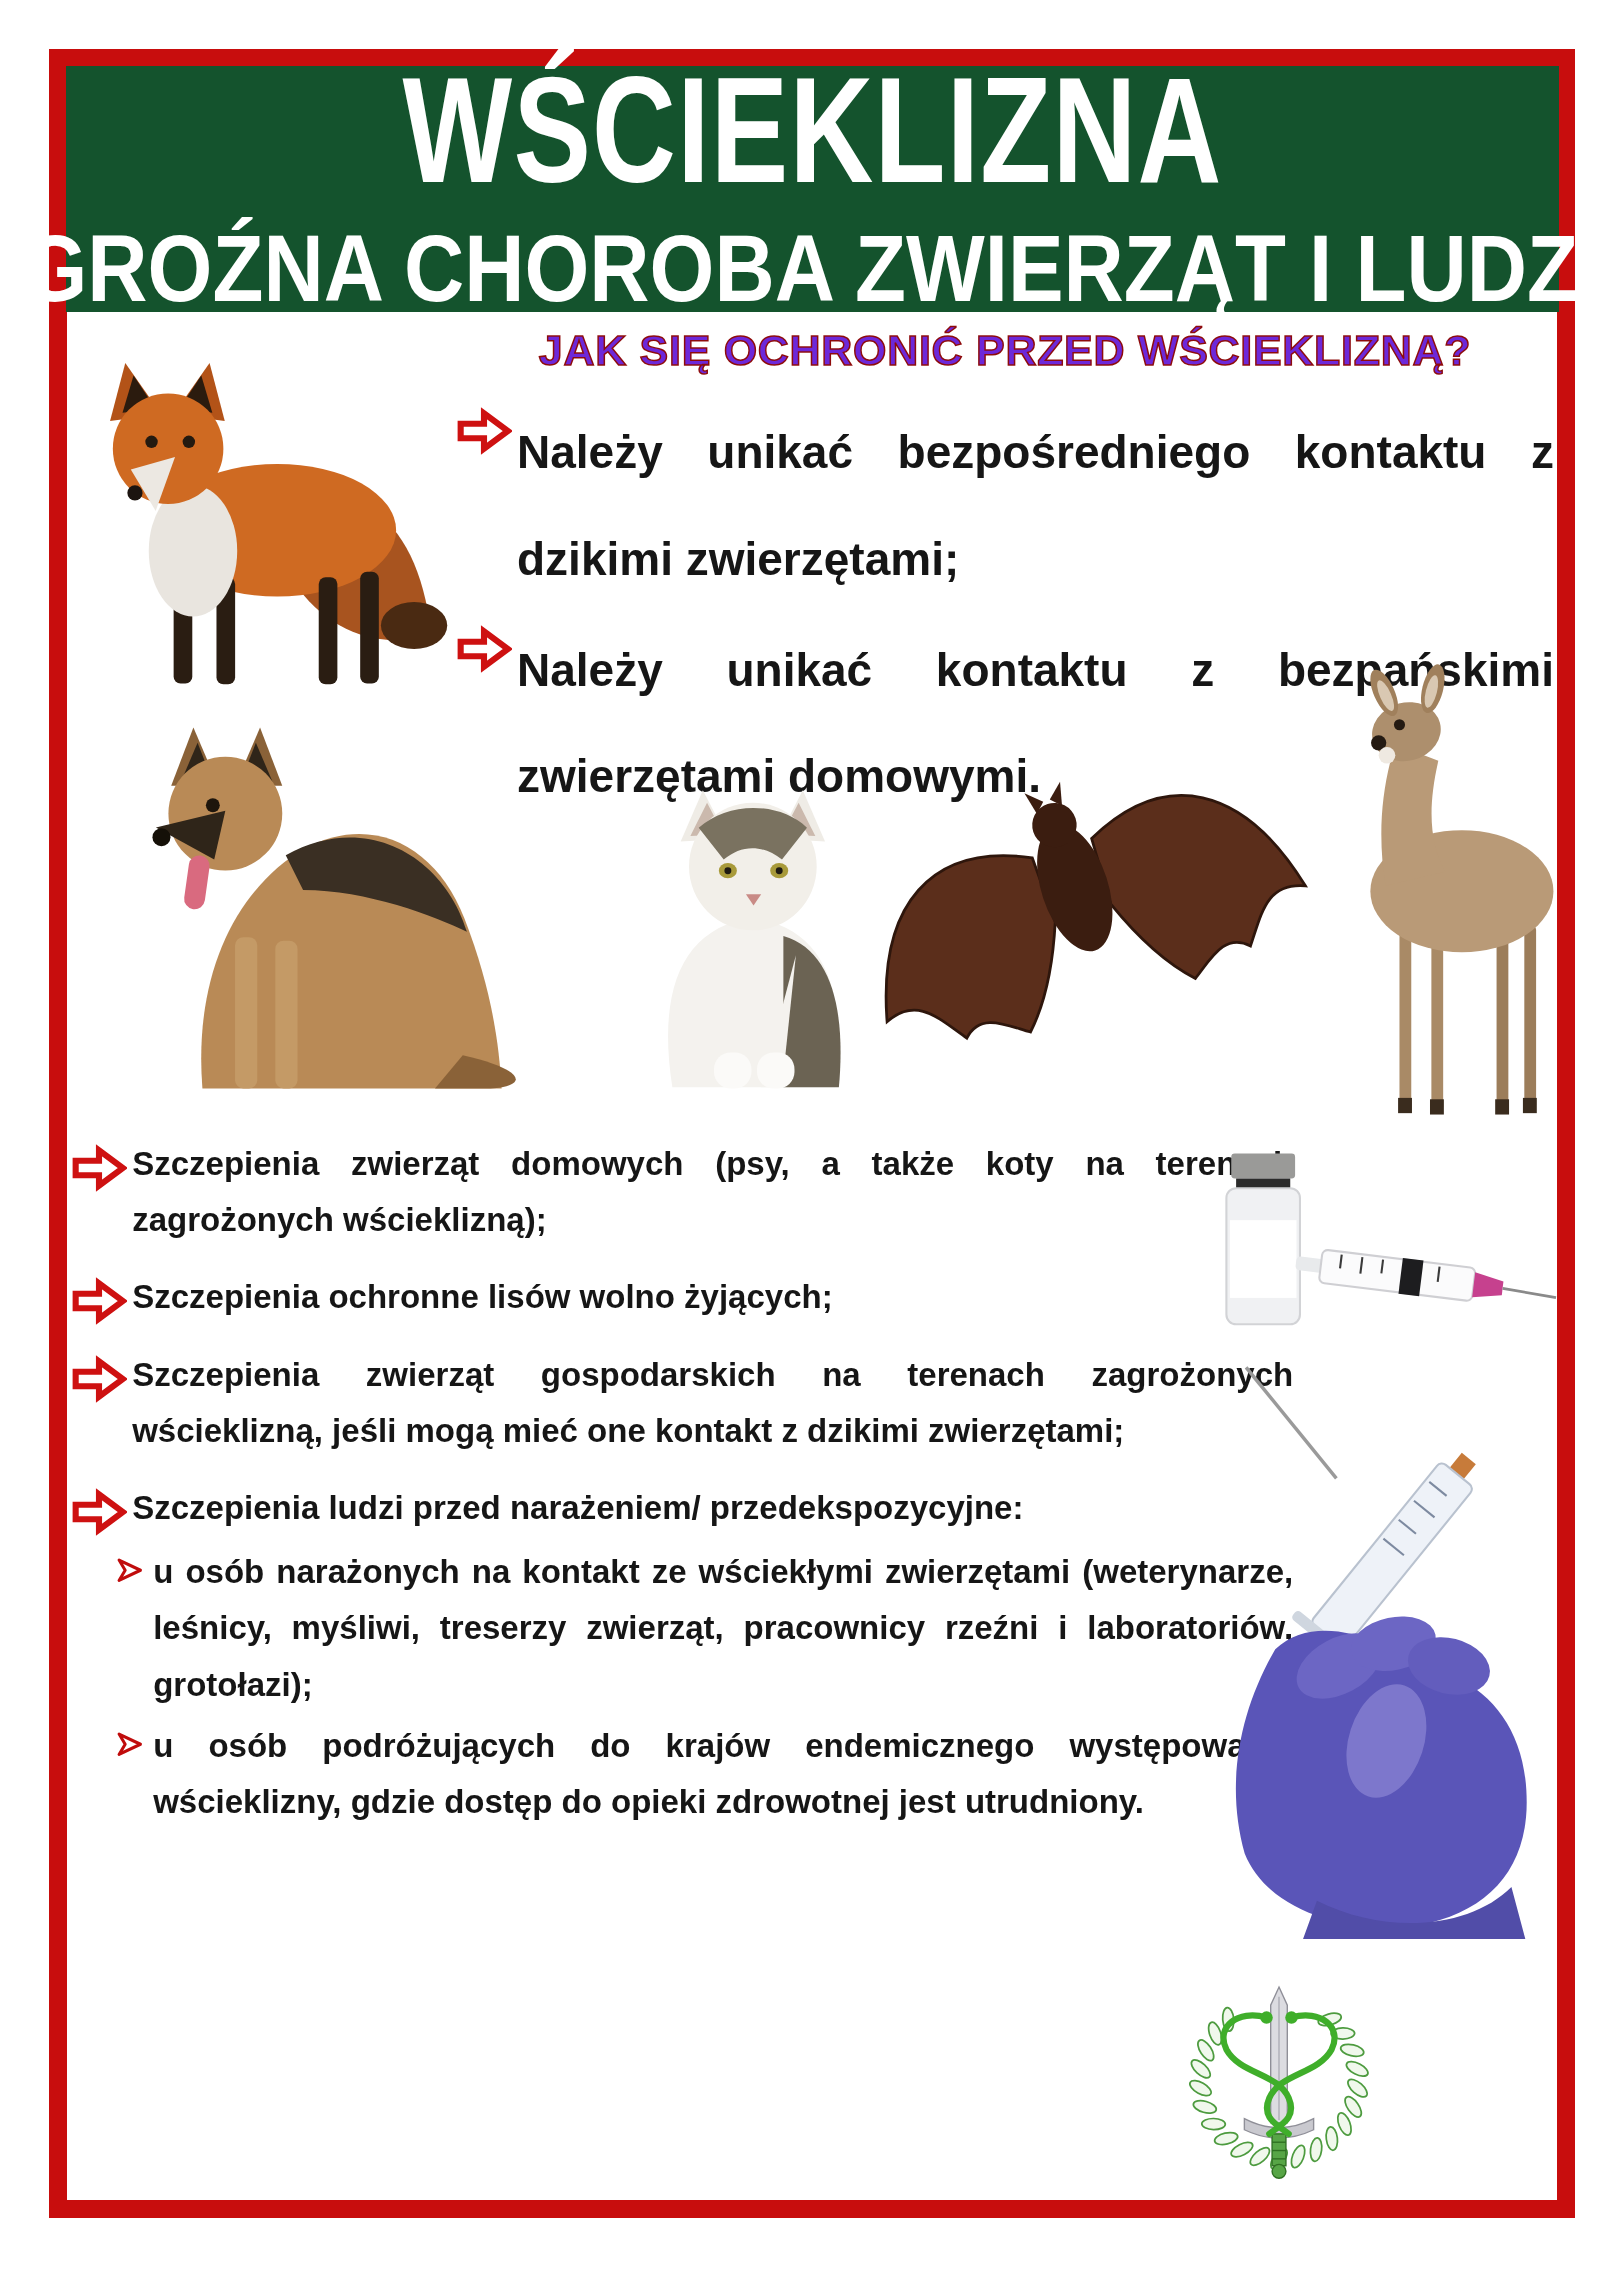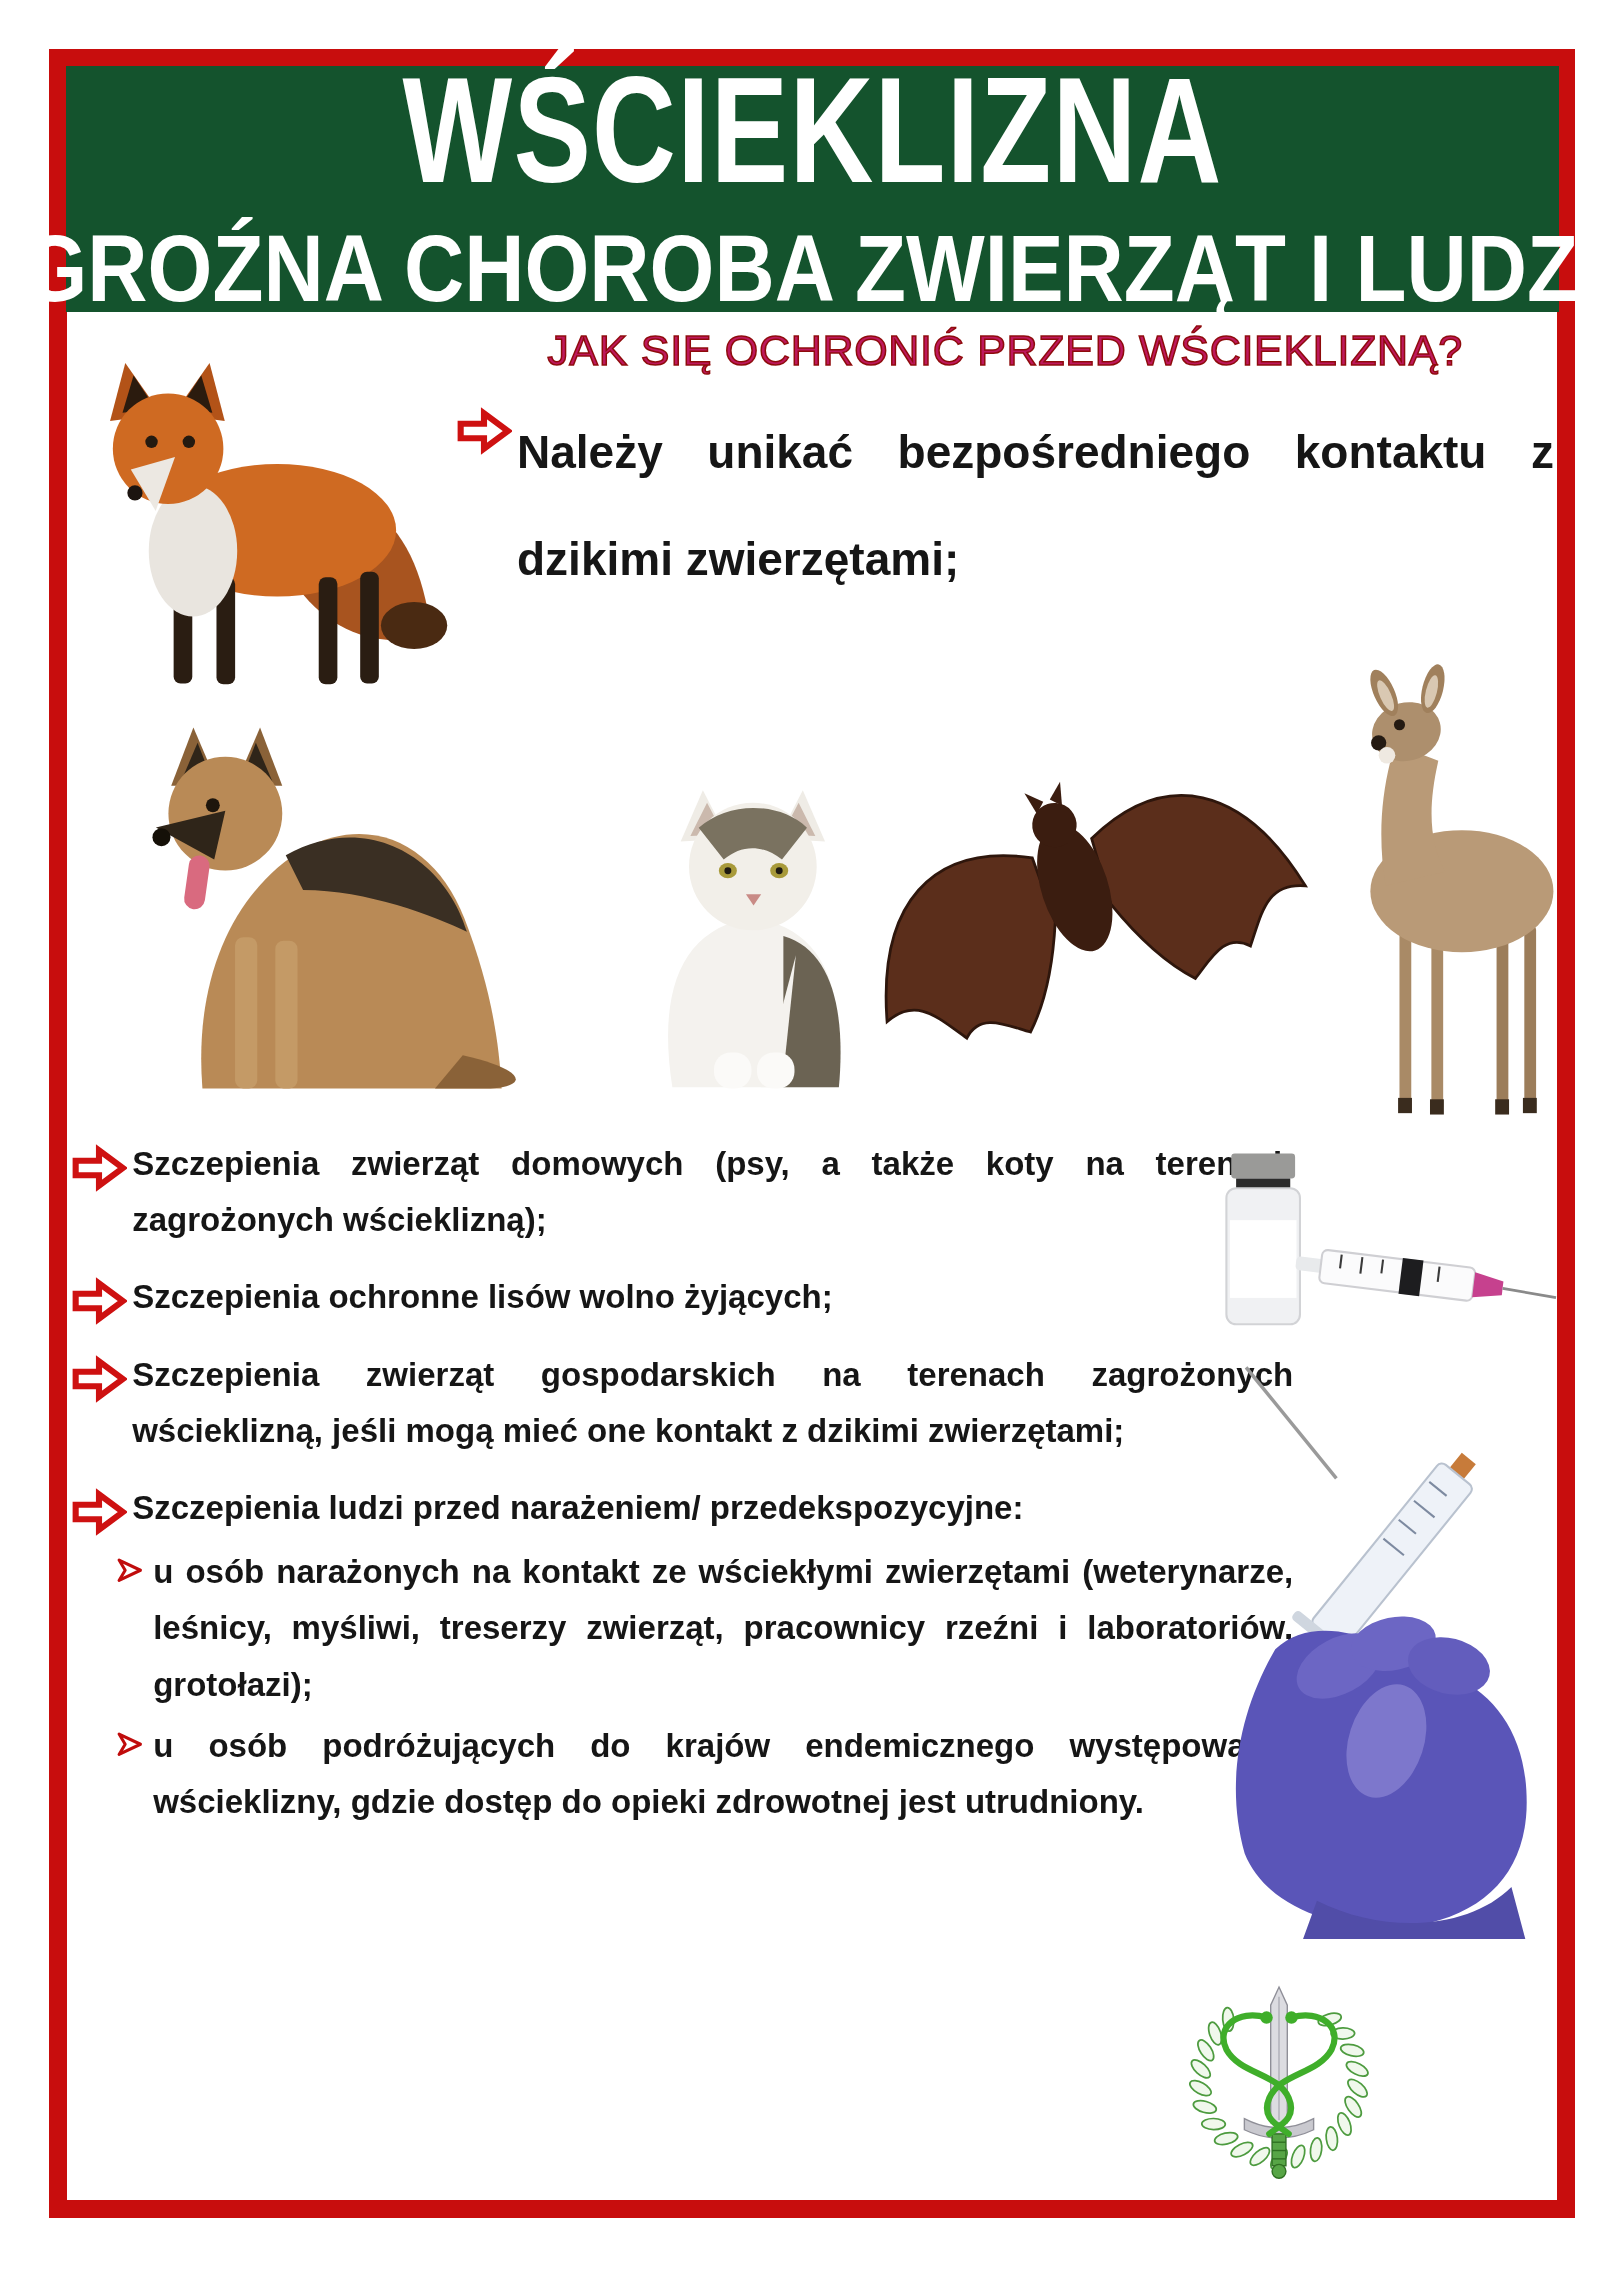--- a/index.html
+++ b/index.html
@@ -20,21 +20,21 @@
     font-size:129px; font-weight:bold; line-height:1; letter-spacing:1.4px;
     transform:scale(0.90,1.16); white-space:nowrap;
   }
   .title2 {
     font-size:86px; font-weight:bold; line-height:1; margin-top:30.5px;
     transform:scale(0.97,1.10); white-space:nowrap;
   }
   .content { position:absolute; left:0; top:244px; width:1490px; bottom:0; }
 
   .sec-heading {
-    font-weight:normal; color:#be185d; letter-spacing:0.7px;
+    font-weight:bold; color:#6d28d9; letter-spacing:0.7px;
     -webkit-text-stroke:1.5px #8E0B0B;
   }
   .protect { position:absolute; left:389px; top:15.3px; width:1098px; }
   .protect .sec-heading { font-size:43px; text-align:center; margin-bottom:23.6px; }
 
   .prophylaxis { position:absolute; left:4.2px; top:825px; width:1222px; }
   .prophylaxis .sec-heading { font-size:43px; margin-left:67px; margin-bottom:36px; }
 
   .b-row { display:flex; align-items:flex-start; }
   .arrow-box { flex:0 0 61px; padding-top:7px; }
@@ -103,20 +103,28 @@
         <div class="b-row">
           <span class="arrow-box">
             <svg width="56" height="50" viewBox="0 0 100 90">
                 <path d="M8 32 H50 V13 L93 45 L50 77 V58 H8 Z" fill="#ffffff" stroke="#CE1111" stroke-width="11"></path>
               </svg>
           </span>
           <div class="b-text">Należy unikać bezpośredniego kontaktu z dzikimi zwierzętami;</div>
         </div>
 
 
+        <div class="b-row">
+          <span class="arrow-box">
+            <svg width="56" height="50" viewBox="0 0 100 90">
+                <path d="M8 32 H50 V13 L93 45 L50 77 V58 H8 Z" fill="#ffffff" stroke="#CE1111" stroke-width="11"></path>
+              </svg>
+          </span>
+          <div class="b-text">Należy unikać kontaktu z bezpańskimi zwierzętami domowymi.</div>
+        </div>
       </div>
 
       <svg class="img-abs" style="left:7px; top:397px;" width="479" height="382" viewBox="0 0 690 550">
         <path d="M185 548 C172 385 232 262 332 202 C432 150 522 200 562 302 C600 400 612 478 616 548 Z" fill="#b98a56"></path>
         <path d="M305 212 C420 148 532 212 566 322 C520 300 422 262 330 262 Z" fill="#3a2f23"></path>
         <path d="M560 500 C642 518 662 544 600 548 L520 548 Z" fill="#8a6238"></path>
         <rect x="232" y="330" width="32" height="218" rx="12" fill="#c49a66"></rect>
         <rect x="290" y="335" width="32" height="213" rx="12" fill="#c49a66"></rect>
         <polygon points="172,28 208,112 140,112" fill="#8a6238"></polygon>
         <polygon points="178,50 200,106 154,106" fill="#2f2519"></polygon>

